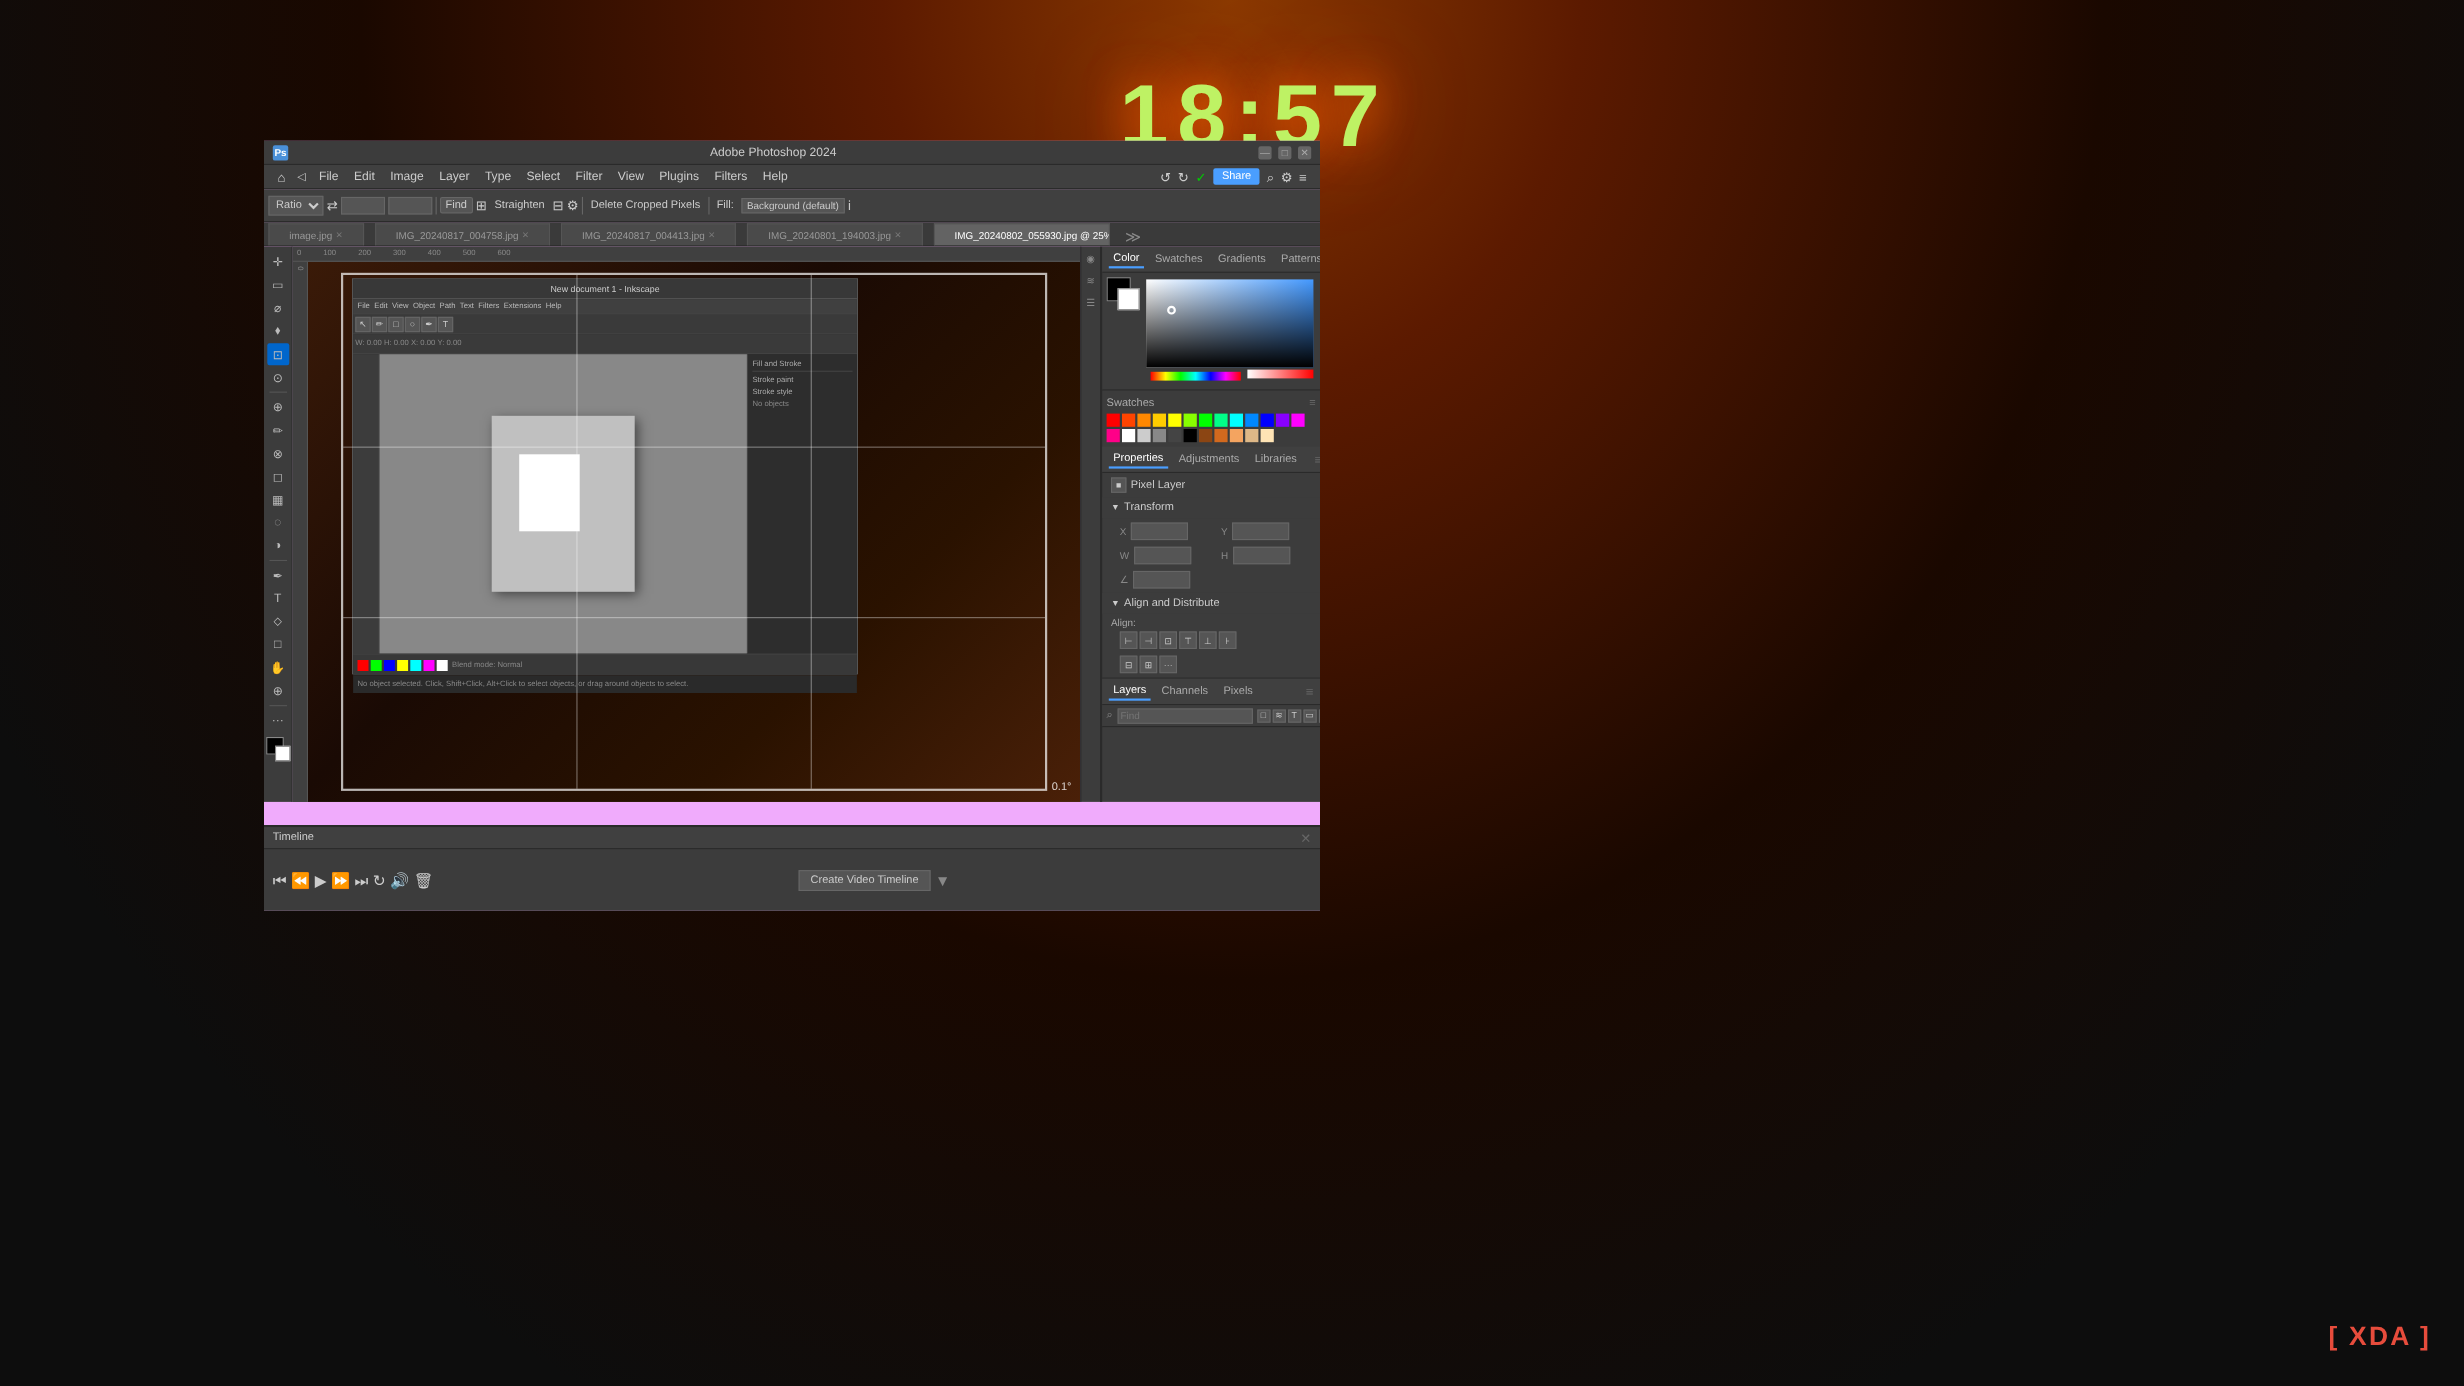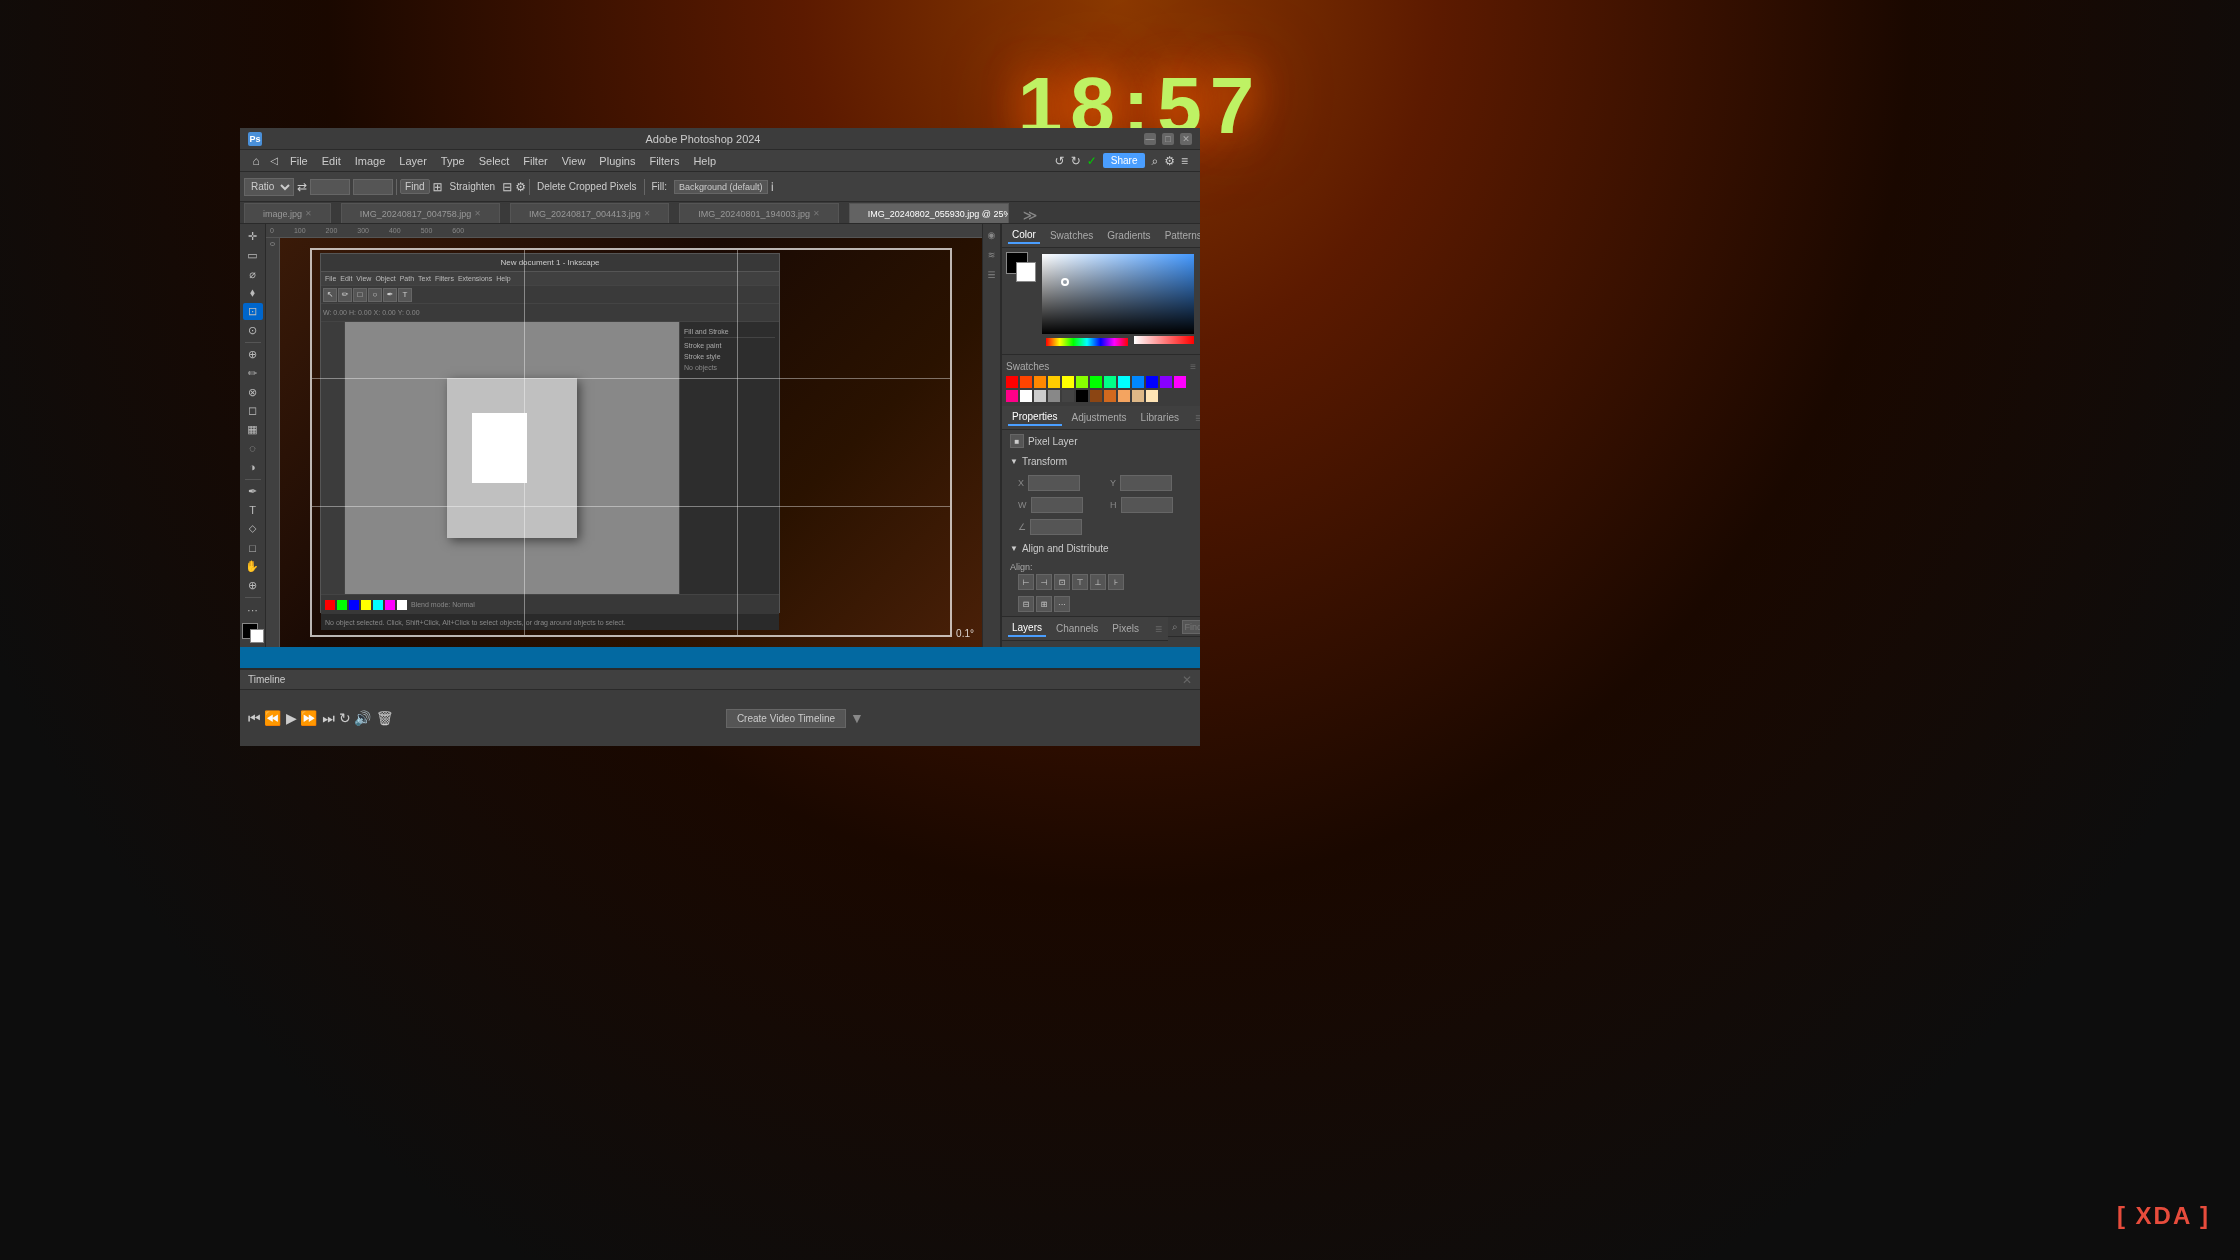--- a/index.html
+++ b/index.html
@@ -47,22 +47,22 @@
       z-index: 5;
       letter-spacing: 2px;
     }
 
     
     .photoshop-app {
       position: absolute;
       top: 128px;
       left: 240px;
       width: 960px;
-      height: 618px;
-      background: #0369a1;
+      height: 700px;
+      background: #f0abfc;
       z-index: 10;
       display: flex;
       flex-direction: column;
     }
 
     .app-titlebar {
       height: 22px;
       background: #3c3c3c;
       display: flex;
       align-items: center;
@@ -589,21 +589,21 @@
       align-items: center;
       justify-content: center;
       font-size: 8px;
       color: #ccc;
     }
 
     
     .layers-section {
       flex: 1;
       display: flex;
-      flex-direction: row;
+      flex-direction: column;
       min-height: 0;
       justify-content: space-between;
     }
 
     .layers-tab-bar {
       height: 24px;
       background: #404040;
       display: flex;
       align-items: center;
       padding: 0 6px;

